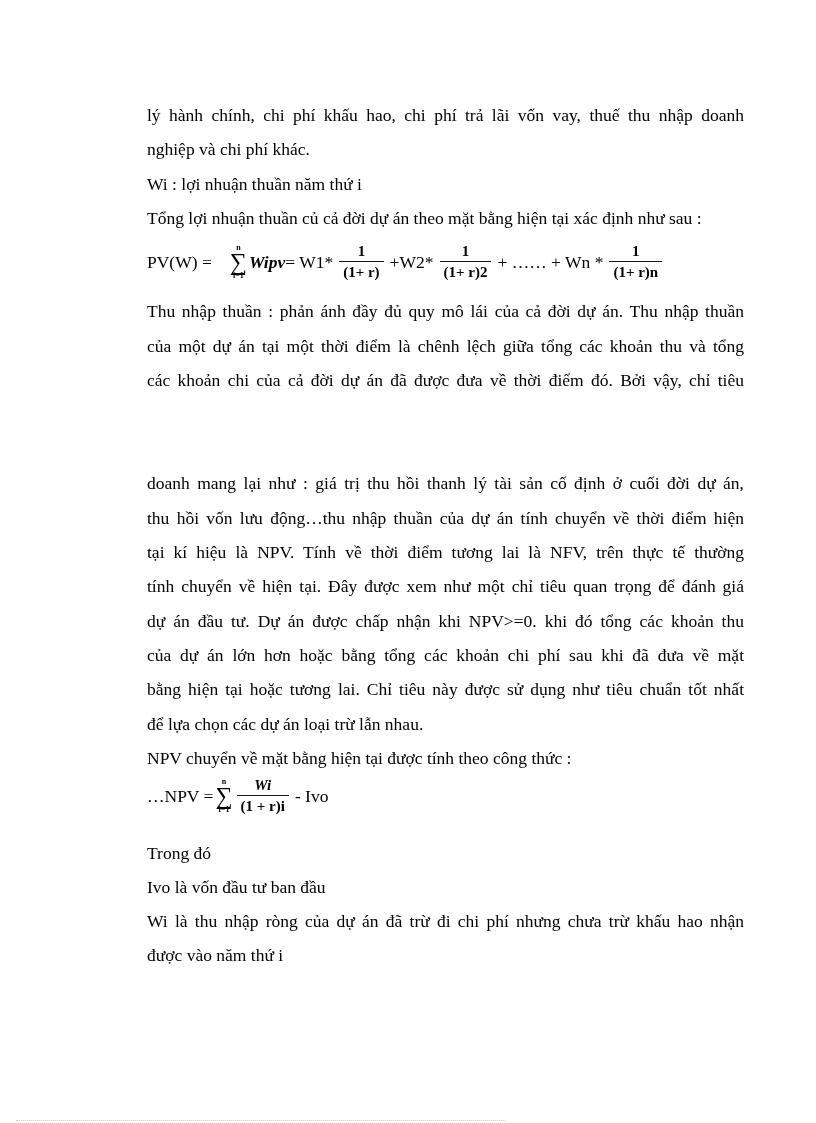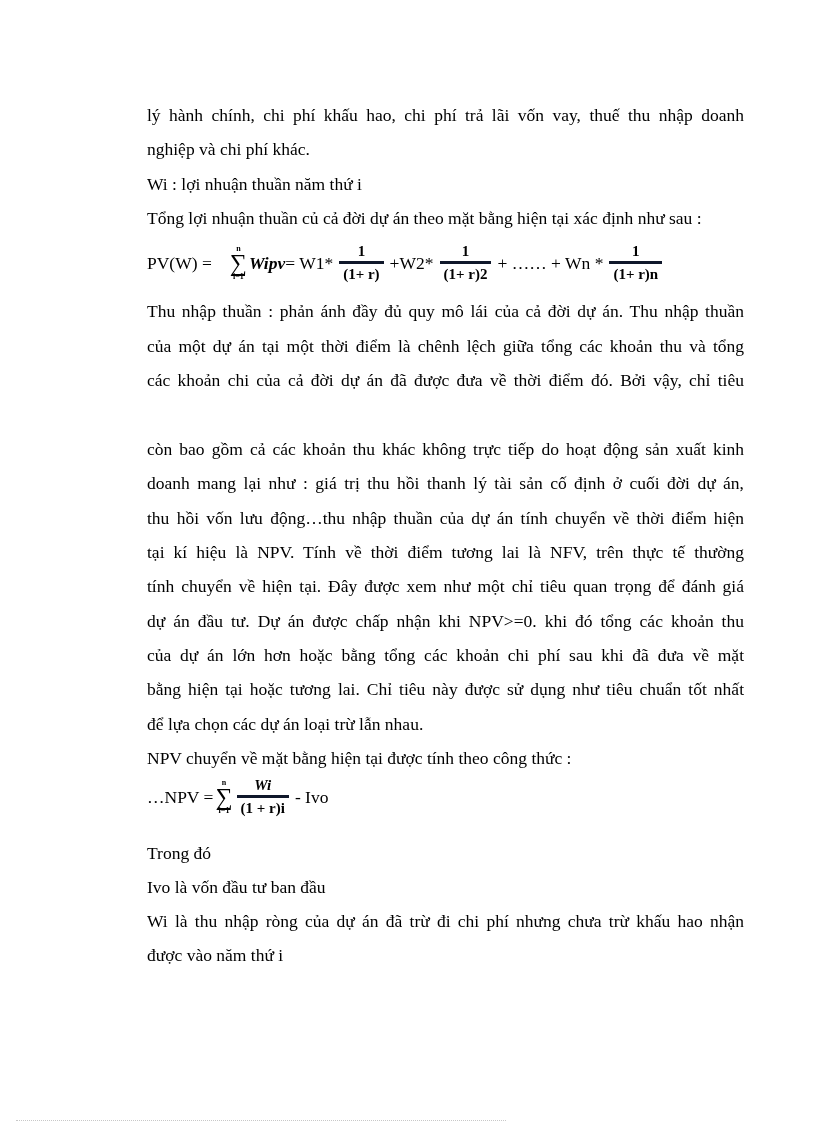--- a/index.html
+++ b/index.html
@@ -22,21 +22,21 @@
       display: inline-flex; flex-direction: column; align-items: center;
       line-height: 1; margin: 0 2px;
     }
     .sigma .top, .sigma .bot { font-size: 8px; font-weight: bold; }
     .sigma .sym { font-size: 24px; line-height: 20px; }
     .frac {
       display: inline-flex; flex-direction: column; align-items: center;
       margin: 0 6px; line-height: 1;
     }
     .frac .num { font-weight: bold; font-size: 15px; padding: 0 4px 2px; }
-    .frac .den { font-weight: bold; font-size: 15px; border-top: 3px solid #0f172a; padding: 3px 4px 0; }
+    .frac .den { font-weight: bold; font-size: 15px; border-top: 1px solid #0f172a; padding: 3px 4px 0; }
     .bi { font-weight: bold; font-style: italic; }
     .dotted {
       position: absolute; left: 16px; top: 1120px; width: 490px; height: 0;
       border-top: 1px dotted #c8c8c8;
     }
   </style>
 </head>
 <body>
 
 <div class="page">
@@ -68,21 +68,20 @@
     <span>+ …… + Wn *</span>
     <span class="frac">
       <span class="num">1</span>
       <span class="den">(1+ r)n</span>
     </span>
   </div>
 
   <div class="line justify" style="top:300px;">Thu nhập thuần : phản ánh đầy đủ quy mô lái của cả đời dự án. Thu nhập thuần</div>
   <div class="line justify" style="top:335px;">của một dự án tại một thời điểm là chênh lệch giữa tổng các khoản thu và tổng</div>
   <div class="line justify" style="top:369px;">các khoản chi của cả đời dự án đã được đưa về thời điểm đó. Bởi vậy, chỉ tiêu</div>
-  <div class="line justify" style="top:438px;">còn bao gồm cả các khoản thu khác không trực tiếp do hoạt động sản xuất kinh</div>
   <div class="line justify" style="top:472px;">doanh mang lại như : giá trị thu hồi thanh lý tài sản cố định ở cuối đời dự án,</div>
   <div class="line justify" style="top:507px;">thu hồi vốn lưu động…thu nhập thuần của dự án tính chuyển về thời điểm hiện</div>
   <div class="line justify" style="top:541px;">tại kí hiệu là NPV. Tính về thời điểm tương lai là NFV, trên thực tế thường</div>
   <div class="line justify" style="top:575px;">tính chuyển về hiện tại. Đây được xem như một chỉ tiêu quan trọng để đánh giá</div>
   <div class="line justify" style="top:610px;">dự án đầu tư. Dự án được chấp nhận khi NPV&gt;=0. khi đó tổng các khoản thu</div>
   <div class="line justify" style="top:644px;">của dự án lớn hơn hoặc bằng tổng các khoản chi phí sau khi đã đưa về mặt</div>
   <div class="line" style="top:713px;">để lựa chọn các dự án loại trừ lẫn nhau.</div>
   <div class="line justify" style="top:678px;">bằng hiện tại hoặc tương lai. Chỉ tiêu này được sử dụng như tiêu chuẩn tốt nhất</div>
 
   <div class="line" style="top:747px;">NPV chuyển về mặt bằng hiện tại được tính theo công thức :</div>

